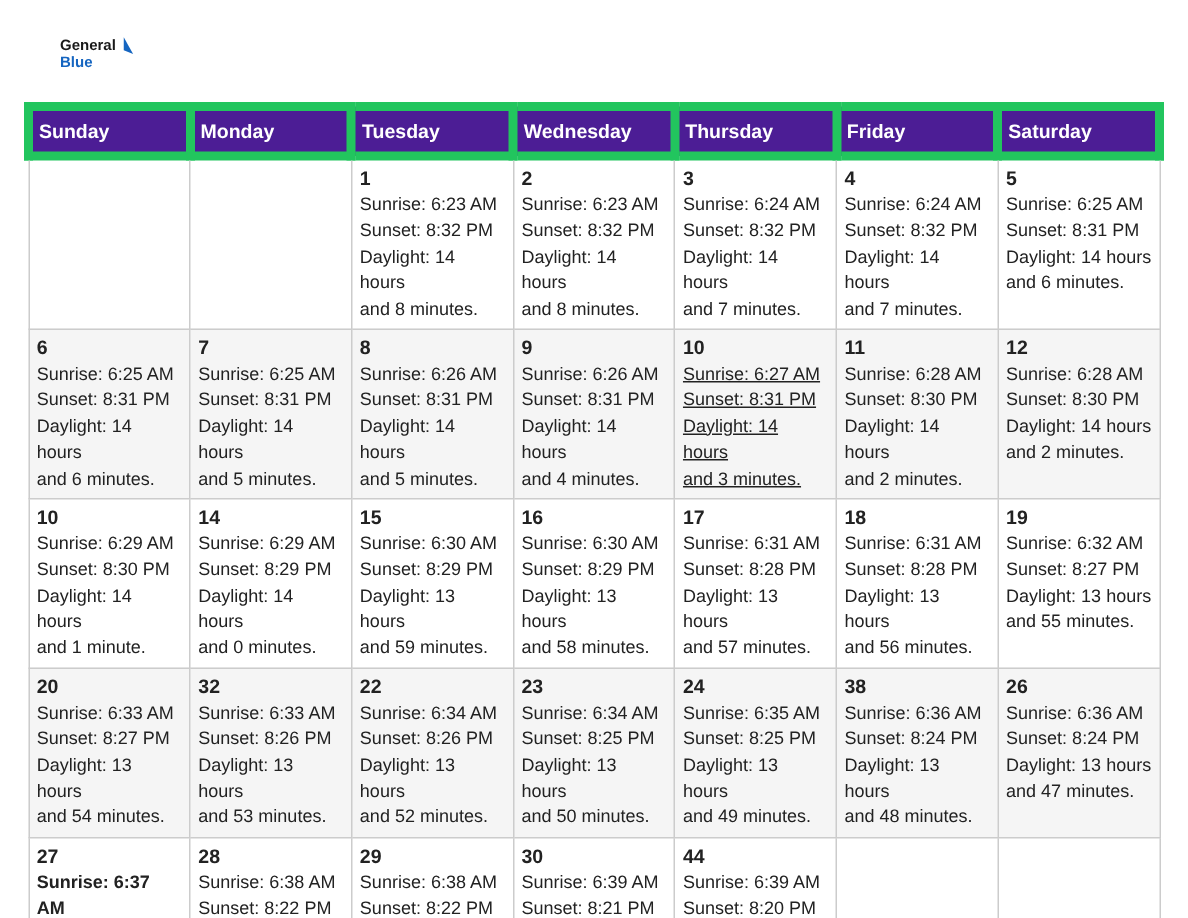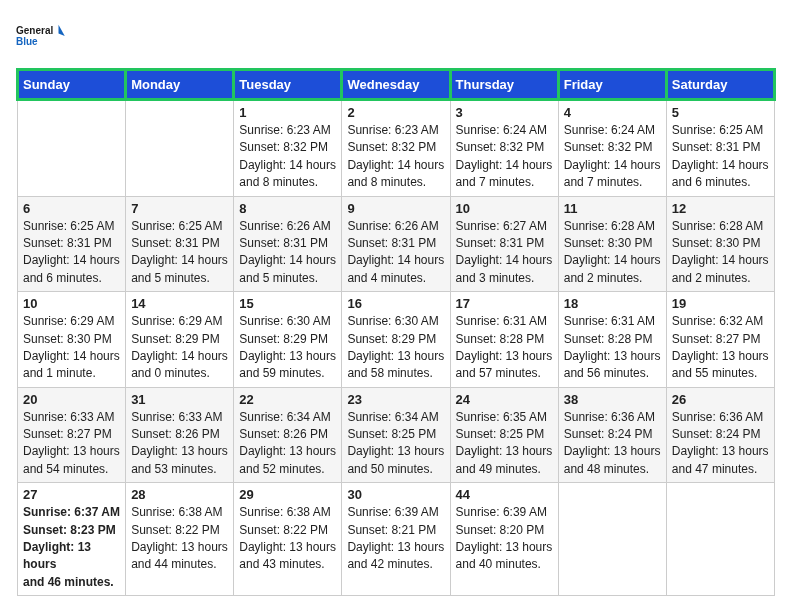--- a/index.html
+++ b/index.html
@@ -8,20 +8,21 @@
       background: #fff;
       width: 792px;
       min-height: 612px;
       padding: 16px;
     }
     .header {
       display: flex;
       justify-content: space-between;
       align-items: center;
       margin-bottom: 12px;
+      margin-left: 24px;
     }
     .logo {
       display: flex;
       align-items: center;
       gap: 0;
     }
     .title-block {
       text-align: right;
     }
     .month-title {
@@ -34,27 +35,27 @@
       font-size: 14px;
       color: #444;
       margin-top: 2px;
     }
     .calendar {
       width: 100%;
       border-collapse: collapse;
       border: 1px solid #bbb;
     }
     .calendar th {
-      background: #1d4ed8;
+      background: #4c1d95;
       color: #fff;
       font-size: 13px;
       font-weight: bold;
       padding: 6px 4px;
       text-align: left;
-      border: 3px solid #22c55e;
+      border: 6px solid #22c55e;
     }
     .calendar td {
       vertical-align: top;
       border: 1px solid #ccc;
       padding: 4px 5px;
       width: 107px;
       min-height: 80px;
       font-size: 10.5px;
       color: #222;
       background: #fff;
@@ -167,21 +168,21 @@
         </td>
         <td>
           <span class="day-num">9</span>
           <div class="day-info" style="white-space: pre-line;">Sunrise: 6:26 AM
 Sunset: 8:31 PM
 Daylight: 14 hours
 and 4 minutes.</div>
         </td>
         <td>
           <span class="day-num">10</span>
-          <div class="day-info" style="white-space: pre-line;">Sunrise: 6:27 AM
+          <div class="day-info" style="white-space: pre-line; text-decoration: underline;">Sunrise: 6:27 AM
 Sunset: 8:31 PM
 Daylight: 14 hours
 and 3 minutes.</div>
         </td>
         <td>
           <span class="day-num">11</span>
           <div class="day-info" style="white-space: pre-line;">Sunrise: 6:28 AM
 Sunset: 8:30 PM
 Daylight: 14 hours
 and 2 minutes.</div>
@@ -247,21 +248,21 @@
       </tr>
       <tr>
         <td>
           <span class="day-num">20</span>
           <div class="day-info" style="white-space: pre-line;">Sunrise: 6:33 AM
 Sunset: 8:27 PM
 Daylight: 13 hours
 and 54 minutes.</div>
         </td>
         <td>
-          <span class="day-num">31</span>
+          <span class="day-num">32</span>
           <div class="day-info" style="white-space: pre-line;">Sunrise: 6:33 AM
 Sunset: 8:26 PM
 Daylight: 13 hours
 and 53 minutes.</div>
         </td>
         <td>
           <span class="day-num">22</span>
           <div class="day-info" style="white-space: pre-line;">Sunrise: 6:34 AM
 Sunset: 8:26 PM
 Daylight: 13 hours

